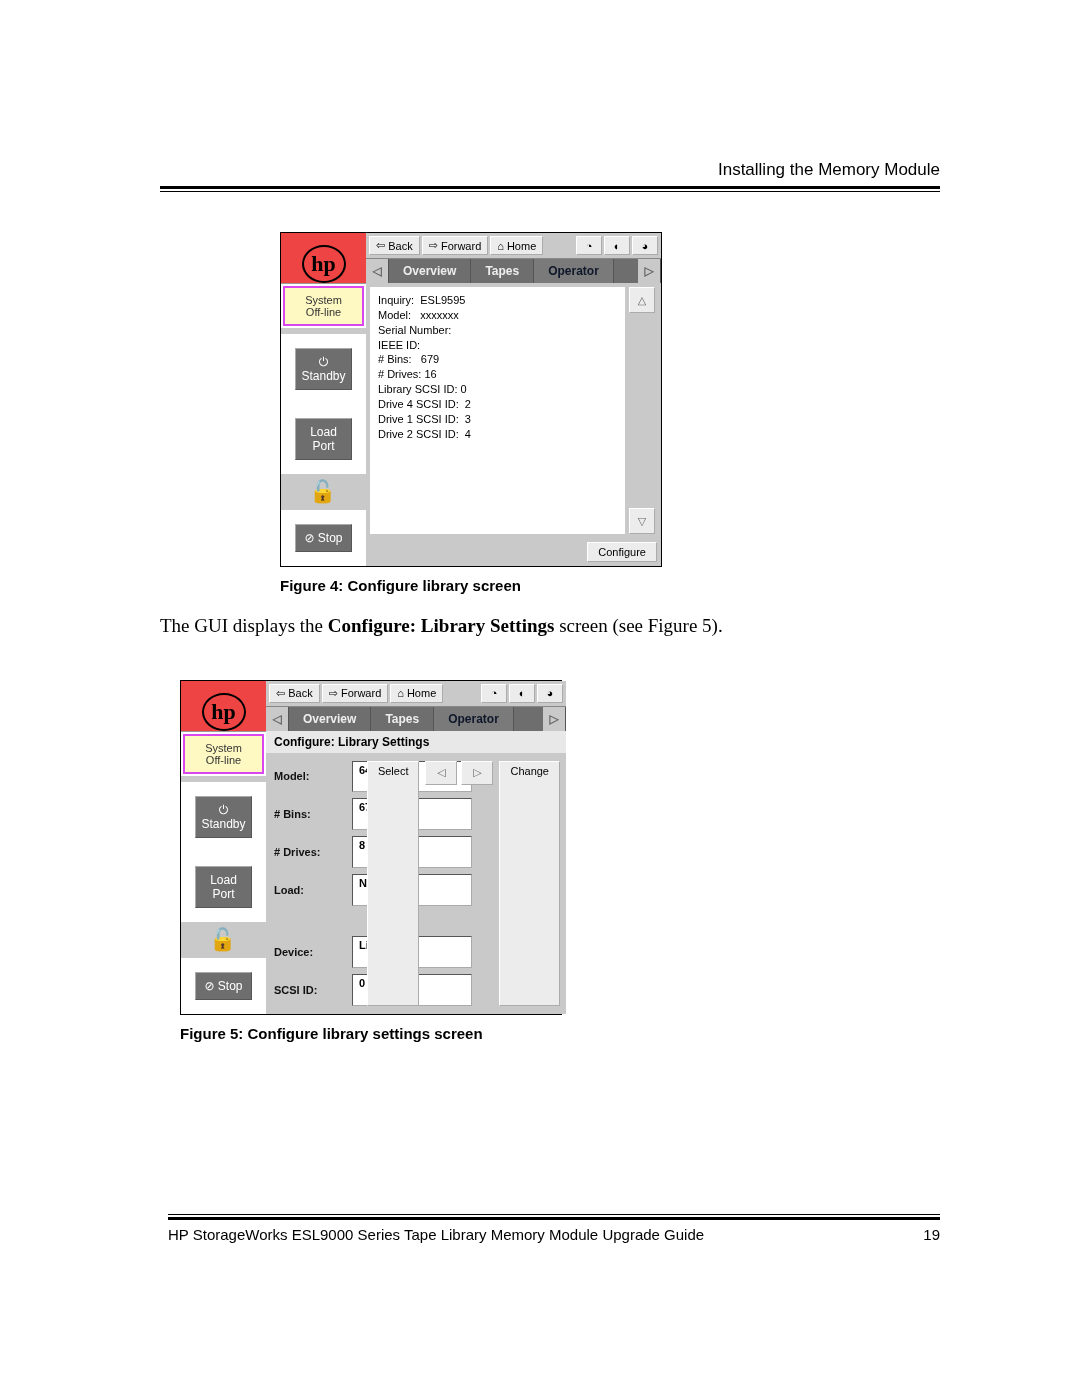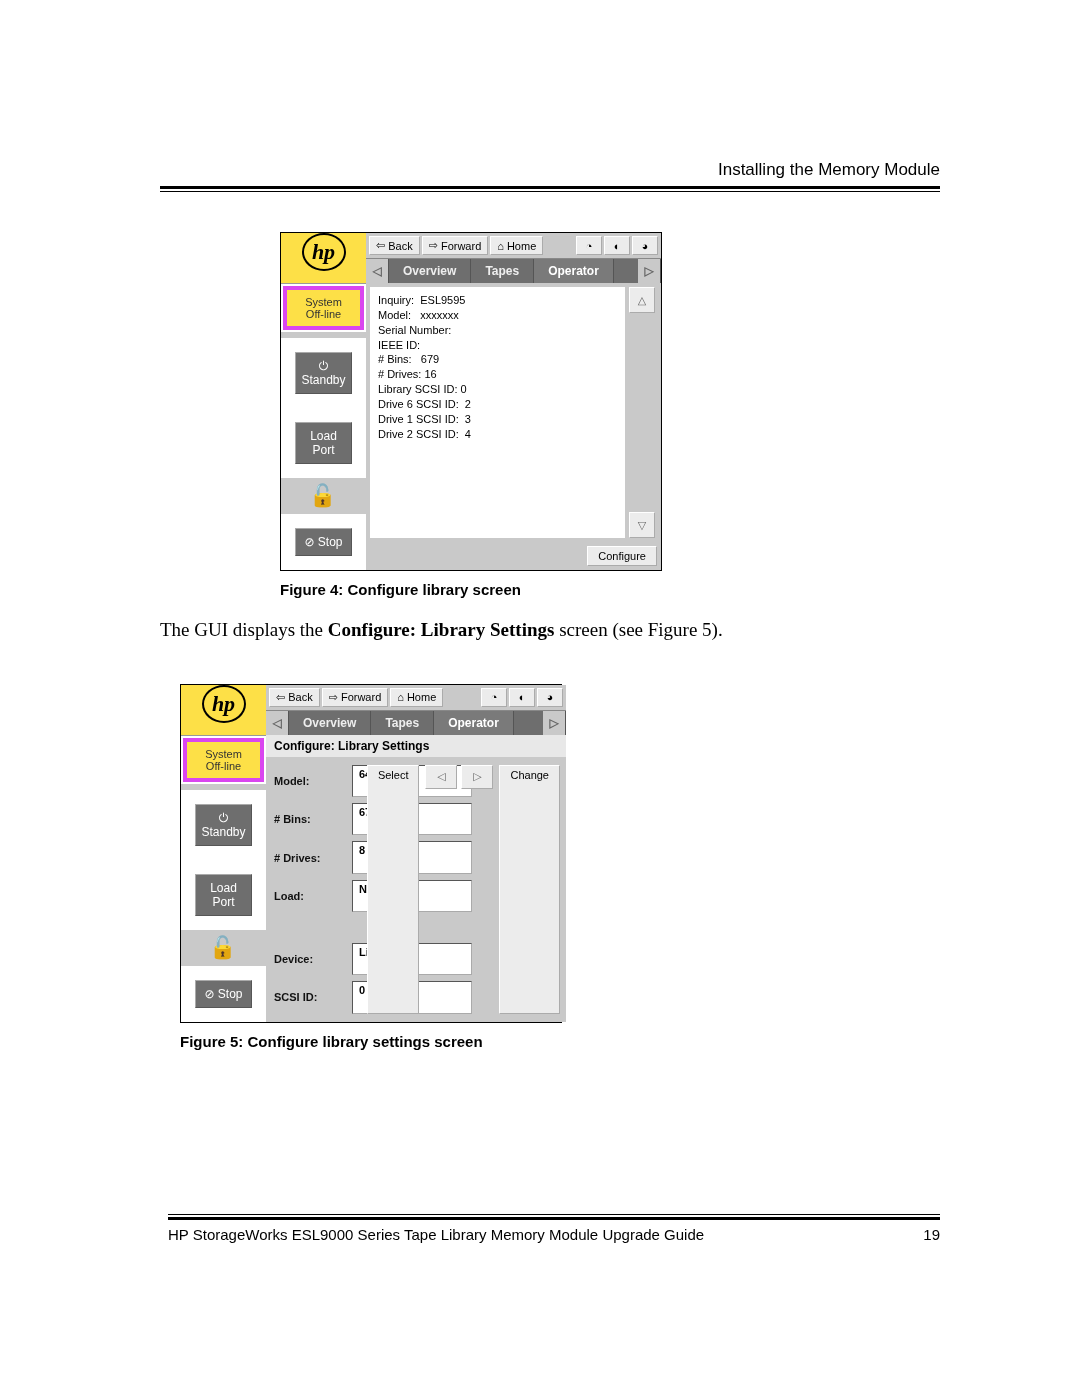--- a/index.html
+++ b/index.html
@@ -55,26 +55,25 @@
   .panel-row { display: flex; }
   .sidebar {
     width: 85px;
     flex: 0 0 85px;
     display: flex;
     flex-direction: column;
     background: #fff;
   }
   .logo {
     height: 50px;
-    background: #fde047;
+    background: #ef4444;
     display: flex;
-    align-items: flex-start;
+    align-items: flex-end;
     justify-content: center;
     border-bottom: 1px solid #999;
-    font-style: italic;
     font-weight: bold;
     font-size: 22px;
     font-family: "Times New Roman", serif;
   }
   .logo-circ {
     border: 2px solid #000;
     border-radius: 50%;
     width: 40px;
     height: 34px;
     display:flex;align-items:center;justify-content:center;
@@ -83,26 +82,26 @@
   .side-btn {
     background: #6e6e6e;
     color: #fff;
     text-align: center;
     padding: 6px 2px;
     font-size: 12px;
     border: 1px outset #aaa;
     margin: 14px;
   }
   .side-status {
-    background: #fde047;
+    background: #fef9c3;
     color:#333;
     text-align:center;
     padding: 6px 2px;
     font-size:11px;
-    border:4px solid #d946ef;
+    border:2px solid #d946ef;
     margin:2px;
   }
   .side-icon {
     height:36px;
     display:flex;
     align-items:center;
     justify-content:center;
     background:#c9c9c9;
     color:#ff3b30;
     font-size:22px;
@@ -139,21 +138,21 @@
   }
   .tab {
     color:#eee;
     padding:4px 14px;
     background:#6e6e6e;
     border-right:1px solid #555;
     font-size:12px;
     display:flex;align-items:center;
     font-weight:bold;
   }
-  .tab.active { background:#7a7a7a; color:#ffffff; }
+  .tab.active { background:#7a7a7a; color:#0f172a; }
   .tab.nav { background:#c9c9c9; color:#666; width:22px; justify-content:center; padding:0;}
   .section-title {
     background:#6e6e6e;
     color:#fff;
     font-weight:bold;
     padding:4px 8px;
     font-size:12px;
   }
   .content-box {
     background:#fff;
@@ -282,21 +281,21 @@
           <div class="content-area">
             <div class="content-col">
               <div class="content-box">
                 <div><span>Inquiry:</span>&nbsp;&nbsp;<span>ESL9595</span></div>
                 <div><span>Model:</span>&nbsp;&nbsp;&nbsp;<span>xxxxxxx</span></div>
                 <div>Serial Number:</div>
                 <div>IEEE ID:</div>
                 <div><span># Bins:</span>&nbsp;&nbsp;&nbsp;<span>679</span></div>
                 <div><span># Drives:</span>&nbsp;<span>16</span></div>
                 <div><span>Library SCSI ID:</span>&nbsp;<span>0</span></div>
-                <div><span>Drive 6 SCSI ID:</span>&nbsp;&nbsp;<span>2</span></div>
+                <div><span>Drive 4 SCSI ID:</span>&nbsp;&nbsp;<span>2</span></div>
                 <div><span>Drive 1 SCSI ID:</span>&nbsp;&nbsp;<span>3</span></div>
                 <div><span>Drive 2 SCSI ID:</span>&nbsp;&nbsp;<span>4</span></div>
               </div>
             </div>
             <div class="scroll-col">
               <div class="scroll-btn">
                   <span>△</span>
                 </div>
               <div class="scroll-btn">
                   <span>▽</span>

